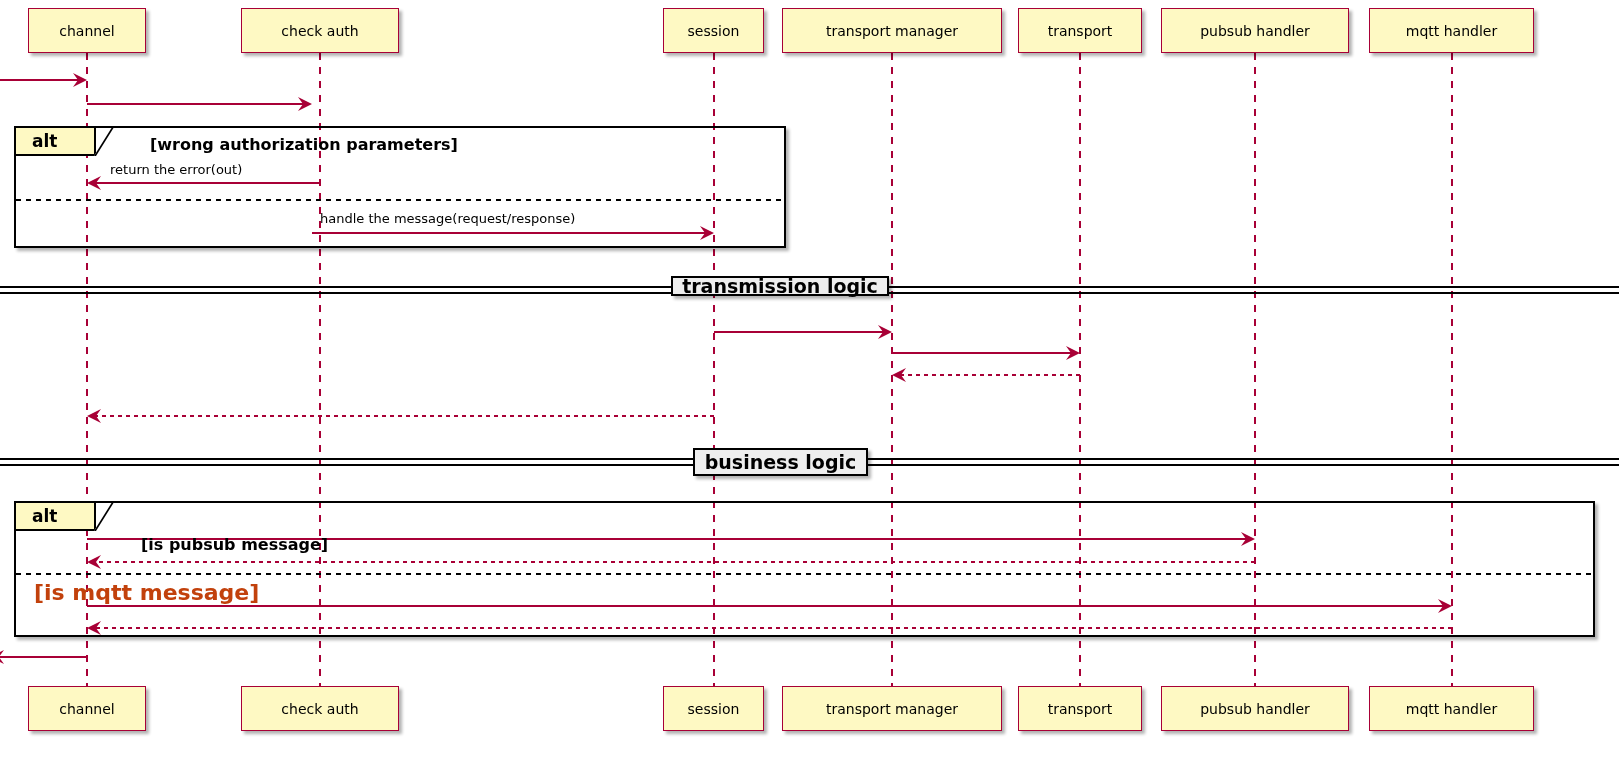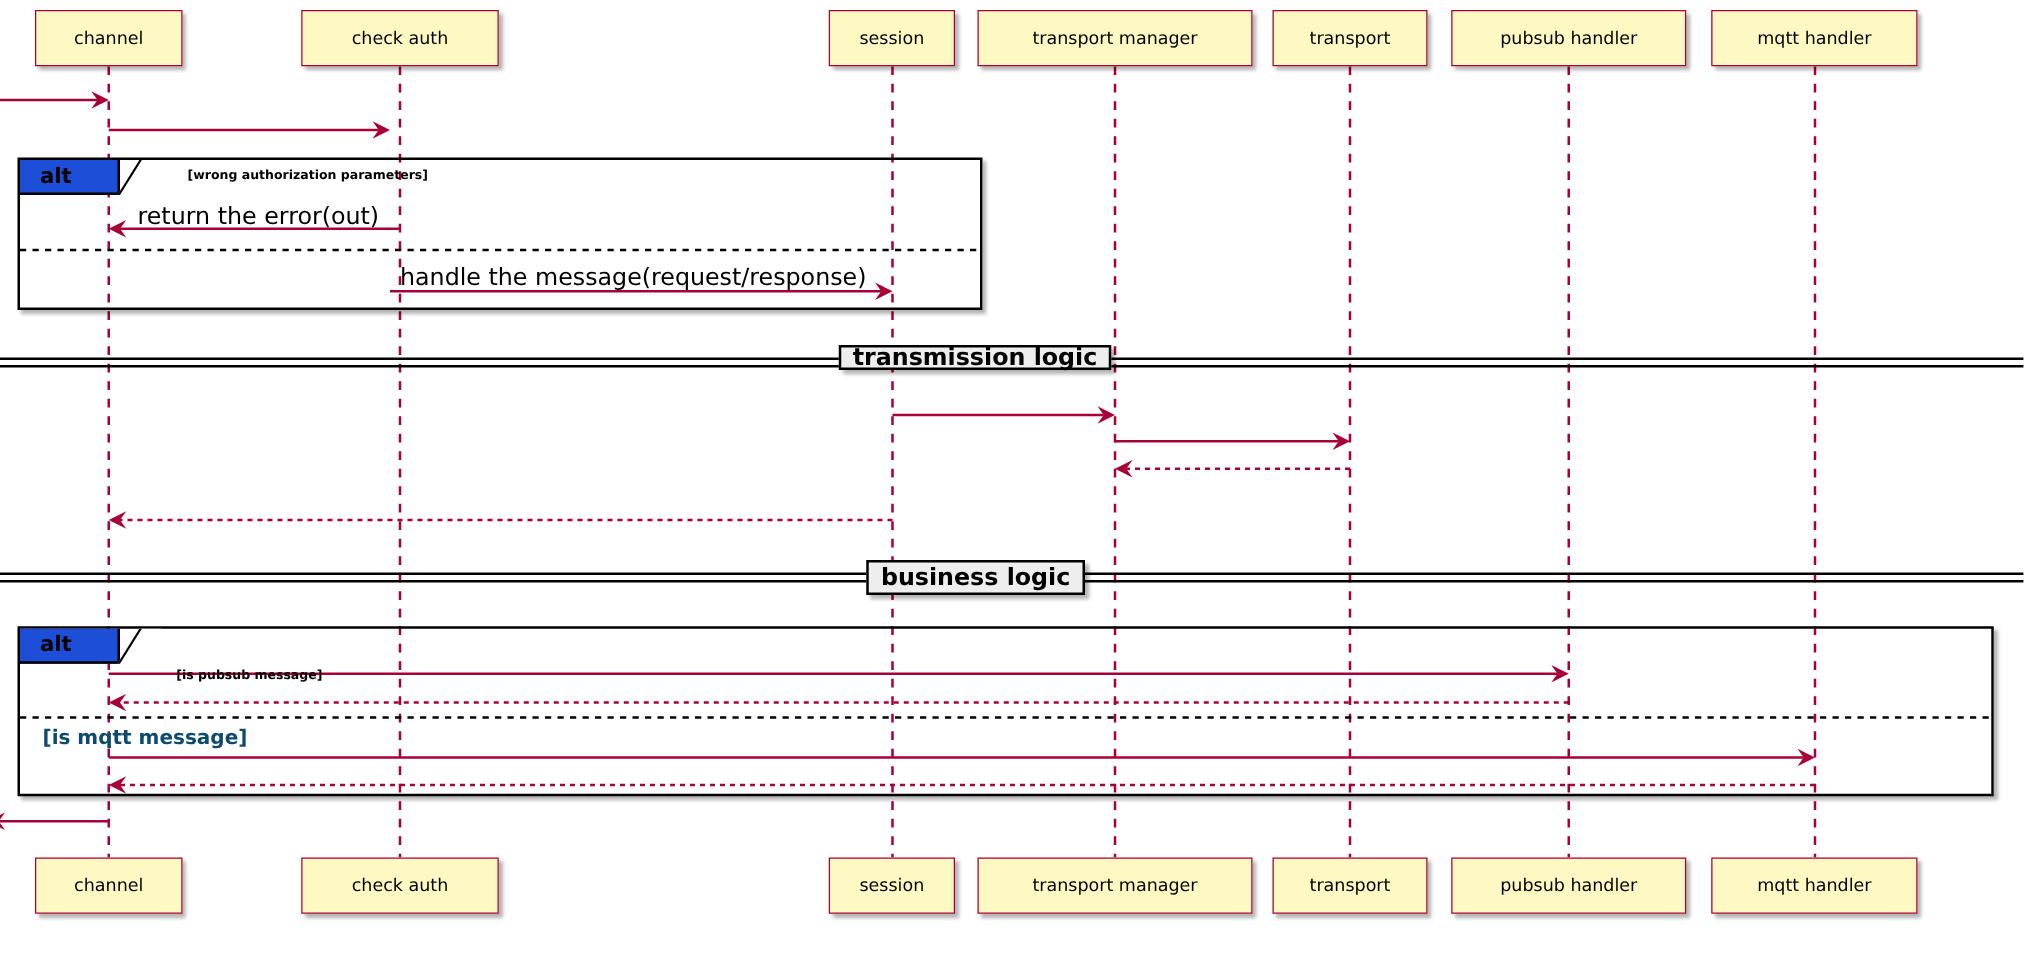--- a/index.html
+++ b/index.html
@@ -23,64 +23,64 @@
   .frag{
     position:absolute;
     border:2.2px solid #000;
     background:transparent;
     box-shadow:3px 3px 3px rgba(0,0,0,0.30);
     box-sizing:border-box;
   }
   .frag-label{
     position:absolute;left:0;top:0;
     height:28px;
-    background:#1d4ed8;
+    background:#fef9c3;
     border-right:2px solid #000;
     border-bottom:2px solid #000;
     display:flex;align-items:center;
     padding:0 14px 0 16px;
     font-size:17px;font-weight:bold;color:#000;
     box-sizing:border-box;
   }
   .frag-corner{
     position:absolute;top:0;width:18px;height:28px;
     background:#fff;
     border-left:2px solid #000;
     transform:skewX(-32deg);
     transform-origin:bottom left;
     box-sizing:border-box;
   }
   .frag-cond{
     position:absolute;
-    font-size:10px;font-weight:bold;color:#000;
+    font-size:16px;font-weight:bold;color:#000;
     white-space:nowrap;
   }
   .frag-else-cond{
     position:absolute;
-    font-size:16px;font-weight:bold;color:#0c4a6e;
+    font-size:22px;font-weight:bold;color:#c2410c;
     white-space:nowrap;
   }
 
   
   .divider-box{
     position:absolute;
     background:#EEEEEE;
     border:2.2px solid #000;
     box-shadow:3px 3px 3px rgba(0,0,0,0.30);
     display:flex;align-items:center;justify-content:center;
     font-size:19px;font-weight:bold;color:#000;
     white-space:nowrap;
     box-sizing:border-box;
     z-index:5;
   }
 
   
   .msg-label{
     position:absolute;
-    font-size:19px;color:#000;
+    font-size:13px;color:#000;
     white-space:nowrap;
   }
 </style>
 </head>
 <body>
 
 <div id="stage">
   <svg id="svg" xmlns="http://www.w3.org/2000/svg" viewBox="0 0 1619 774">
     <defs>
       <marker id="arrowFull" markerWidth="12" markerHeight="12" refX="10" refY="5" orient="auto" markerUnits="userSpaceOnUse">

